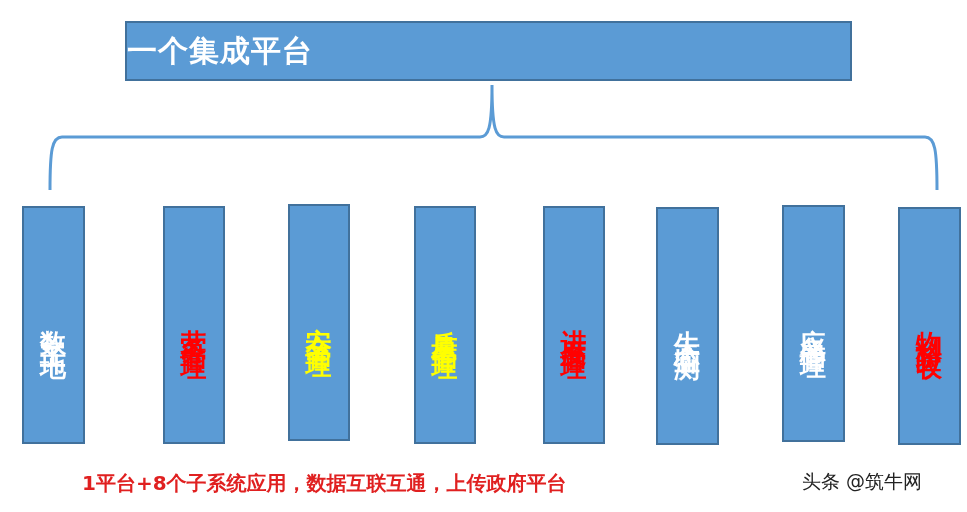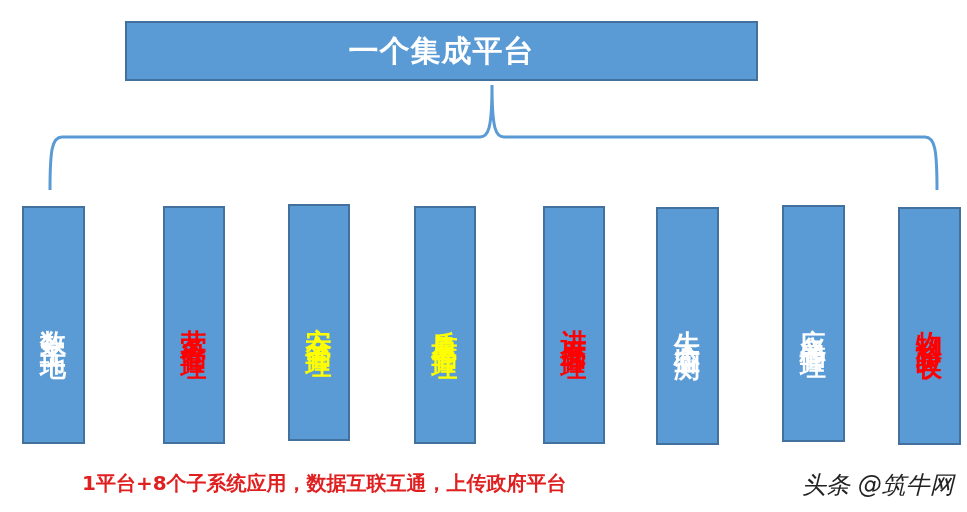--- a/index.html
+++ b/index.html
@@ -8,43 +8,42 @@
     background: #ffffff;
     font-family: "DejaVu Sans", "Liberation Sans", sans-serif;
   }
   .box {
     position: absolute;
     background: #5b9bd5;
     border: 2px solid #41719c;
     box-sizing: border-box;
   }
   .top-box {
-    left: 125px; top: 21px; width: 633px; height: 60px;
-    display: flex; align-items: center; justify-content: center;
+    left: 125px; top: 21px; width: 727px; height: 60px;
+    display: flex; align-items: center; justify-content: flex-start;
   }
   .top-title {
     color: #ffffff; font-size: 30px; font-weight: bold; letter-spacing: 1px;
   }
   .sub-box {
     display: flex; align-items: center; justify-content: center;
   }
   .sub-label {
     writing-mode: vertical-rl; text-orientation: upright;
     font-size: 26px; font-weight: bold; line-height: 1; letter-spacing: 8px;
   }
   svg.connector { position: absolute; left: 0; top: 0; }
   .footer {
     position: absolute; left: 82px; top: 470px;
     font-size: 20px; font-weight: bold; color: #e02020; white-space: nowrap;
   }
   .watermark {
     position: absolute; left: 802px; top: 469px;
-    font-size: 24px; color: #222222; white-space: nowrap;
+    font-size: 19px; color: #222222; white-space: nowrap;
     font-family: "DejaVu Sans", sans-serif;
-    font-style: italic;
   }
 </style>
 </head>
 <body>
 
 <div class="box top-box">
   <span class="top-title">一个集成平台</span>
 </div>
 
 <svg class="connector" width="967" height="512">

